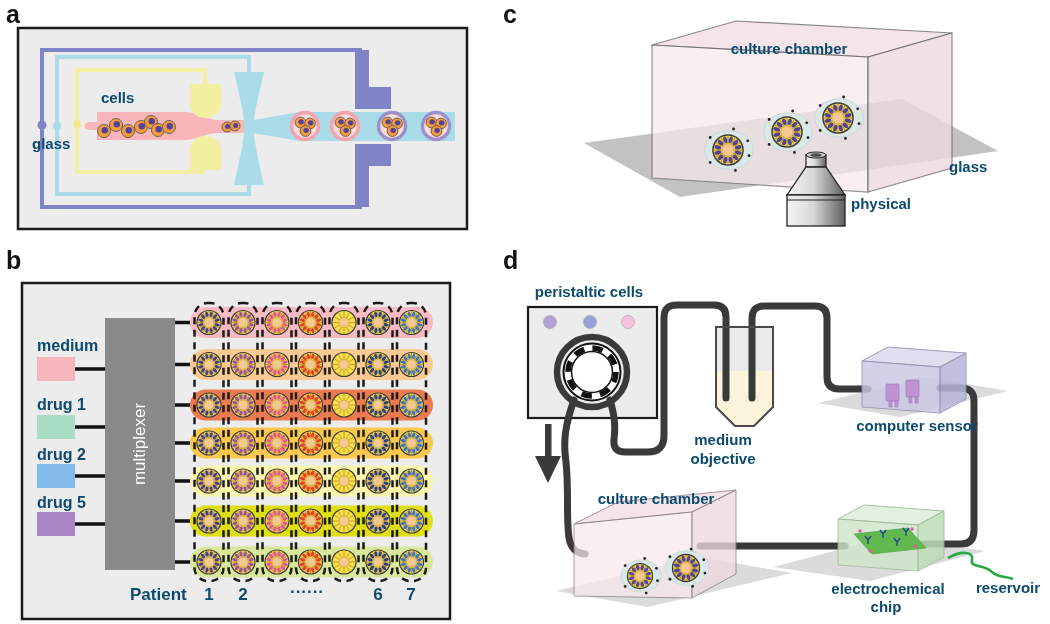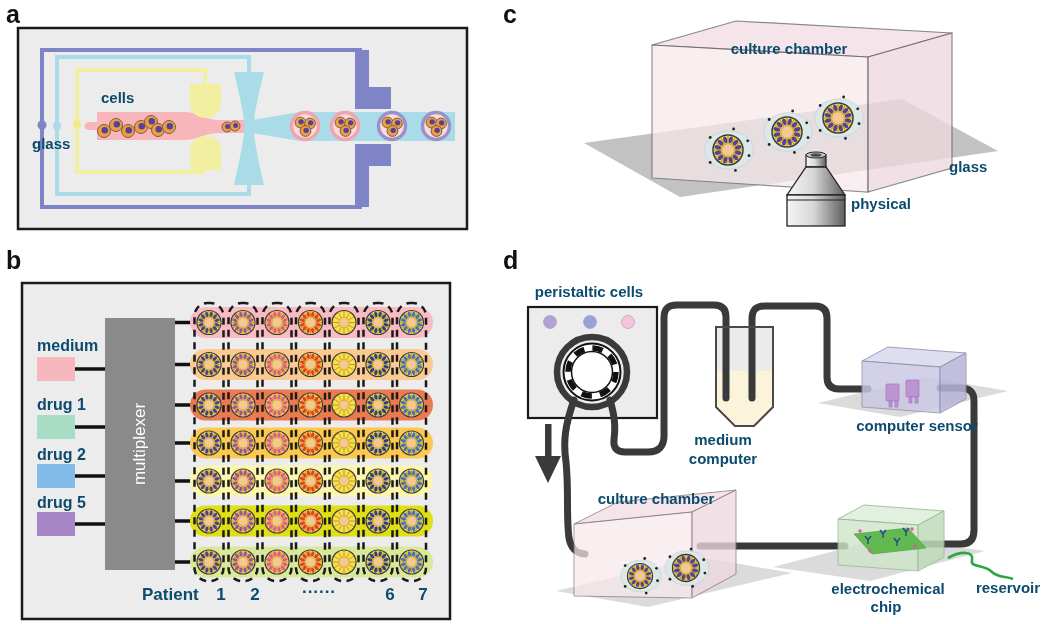--- a/index.html
+++ b/index.html
@@ -1,21 +1,21 @@
 <!DOCTYPE html>
 <html><head>
 <meta charset="utf-8">
 <style>
   html,body{margin:0;padding:0;background:#fff;}
   .stage{position:relative;width:1050px;height:624px;background:#fff;overflow:hidden;
          font-family:"Liberation Sans","DejaVu Sans",sans-serif;color:#1a1a1a;}
   .stage svg{position:absolute;left:0;top:0;}
   .lbl{position:absolute;white-space:nowrap;font-size:15px;line-height:1.1;color:#0c4a6e;font-weight:bold;}
   .lbl.big{font-size:16px;}
-  .lbl.patient{font-size:17px;margin-left:12px;}
+  .lbl.patient{font-size:17px;}
   .lbl.ctr{transform:translateX(-50%);}
   .letter{position:absolute;font-size:25px;font-weight:bold;color:#111;}
   .mux{position:absolute;color:#fff;font-size:17px;transform:translate(-50%,-50%) rotate(-90deg);
        transform-origin:center;white-space:nowrap;}
 </style>
 </head>
 <body>
 
 <div class="stage">
 
@@ -1752,20 +1752,20 @@
 <span class="lbl patient ctr" style="left:307px;top:583px">······</span>
 <span class="lbl patient ctr" style="left:378px;top:586px">6</span>
 <span class="lbl patient ctr" style="left:411px;top:586px">7</span>
 
 <span class="lbl ctr" style="left:789px;top:41px">culture chamber</span>
 <span class="lbl" style="left:949px;top:159px">glass</span>
 <span class="lbl" style="left:851px;top:196px">physical</span>
 
 <span class="lbl ctr" style="left:589px;top:284px">peristaltic cells</span>
 <span class="lbl ctr" style="left:723px;top:432px">medium</span>
-<span class="lbl ctr" style="left:723px;top:451px">computer</span>
+<span class="lbl ctr" style="left:723px;top:451px">objective</span>
 <span class="lbl ctr" style="left:917px;top:418px">computer sensor</span>
 <span class="lbl ctr" style="left:656px;top:491px">culture chamber</span>
 <span class="lbl ctr" style="left:888px;top:581px">electrochemical</span>
 <span class="lbl ctr" style="left:886px;top:599px">chip</span>
 <span class="lbl ctr" style="left:1008px;top:580px">reservoir</span>
 
 </div>
 
 </body></html>

